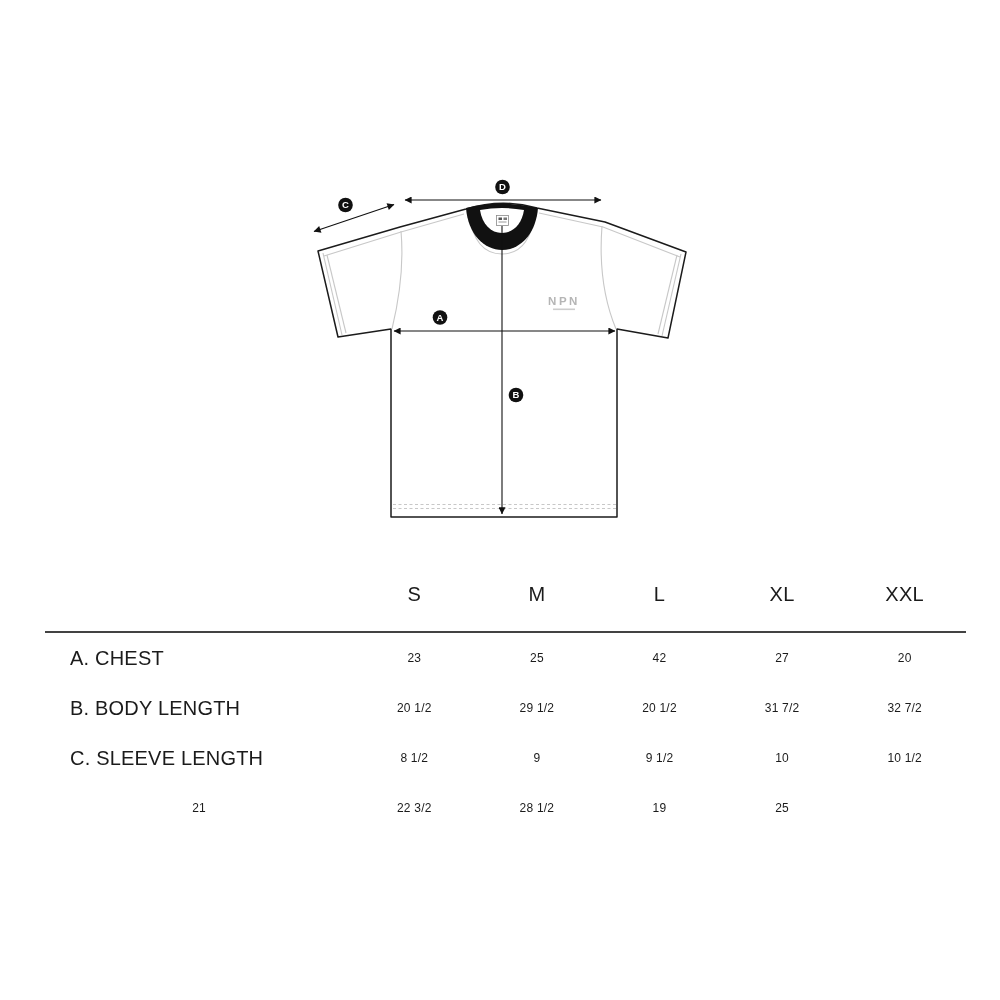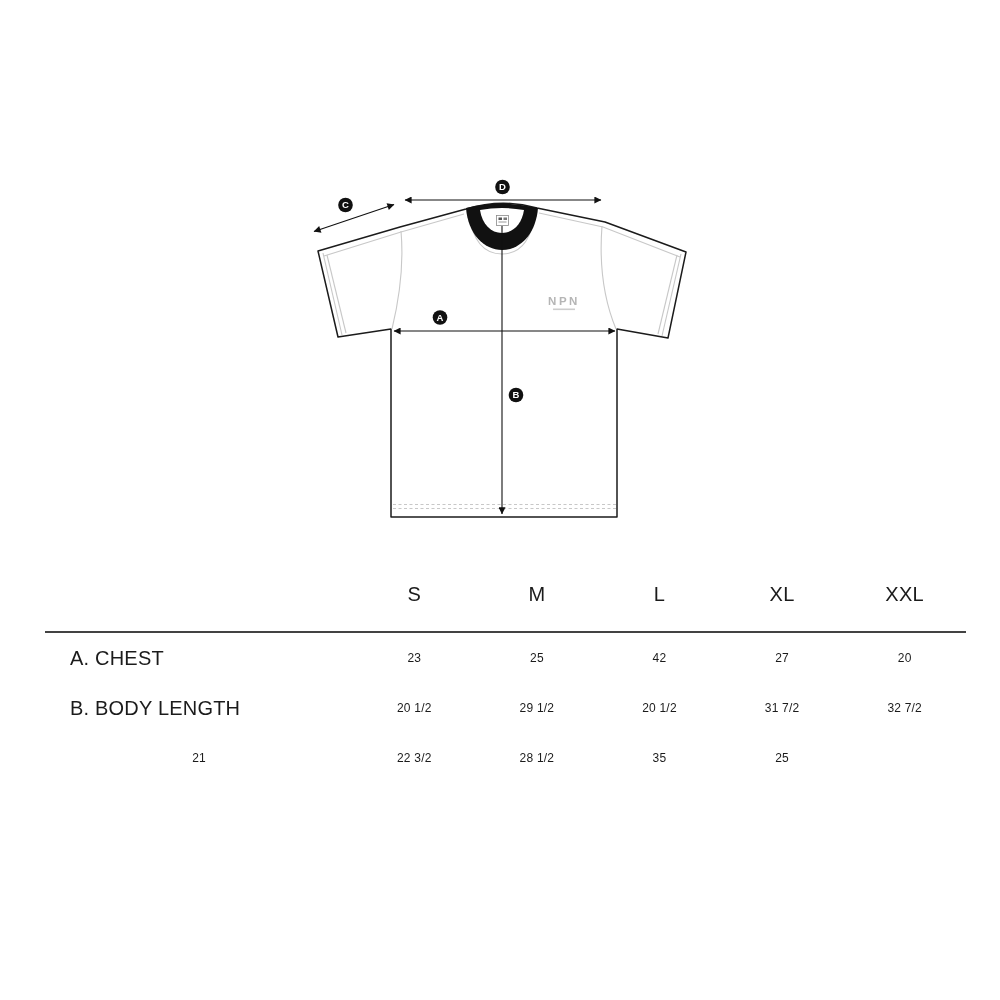--- a/index.html
+++ b/index.html
@@ -112,24 +112,32 @@
 
       <div class="grid-row data-row">
         <div class="row-label">B. BODY LENGTH</div>
         <div class="cell-value">20 1/2</div>
         <div class="cell-value">29 1/2</div>
         <div class="cell-value">20 1/2</div>
         <div class="cell-value">31 7/2</div>
         <div class="cell-value">32 7/2</div>
       </div>
 
+      <div class="grid-row data-row">
+        <div class="row-label">C. SLEEVE LENGTH</div>
+        <div class="cell-value">8 1/2</div>
+        <div class="cell-value">9</div>
+        <div class="cell-value">9 1/2</div>
+        <div class="cell-value">10</div>
+        <div class="cell-value">10 1/2</div>
+      </div>
 
       <div class="grid-row data-row">
         <div class="cell-value">21</div>
         <div class="cell-value">22 3/2</div>
         <div class="cell-value">28 1/2</div>
-        <div class="cell-value">35</div>
+        <div class="cell-value">19</div>
         <div class="cell-value">25</div>
       </div>
 
     </div>
   </div>
 </div>
 
 </body></html>

